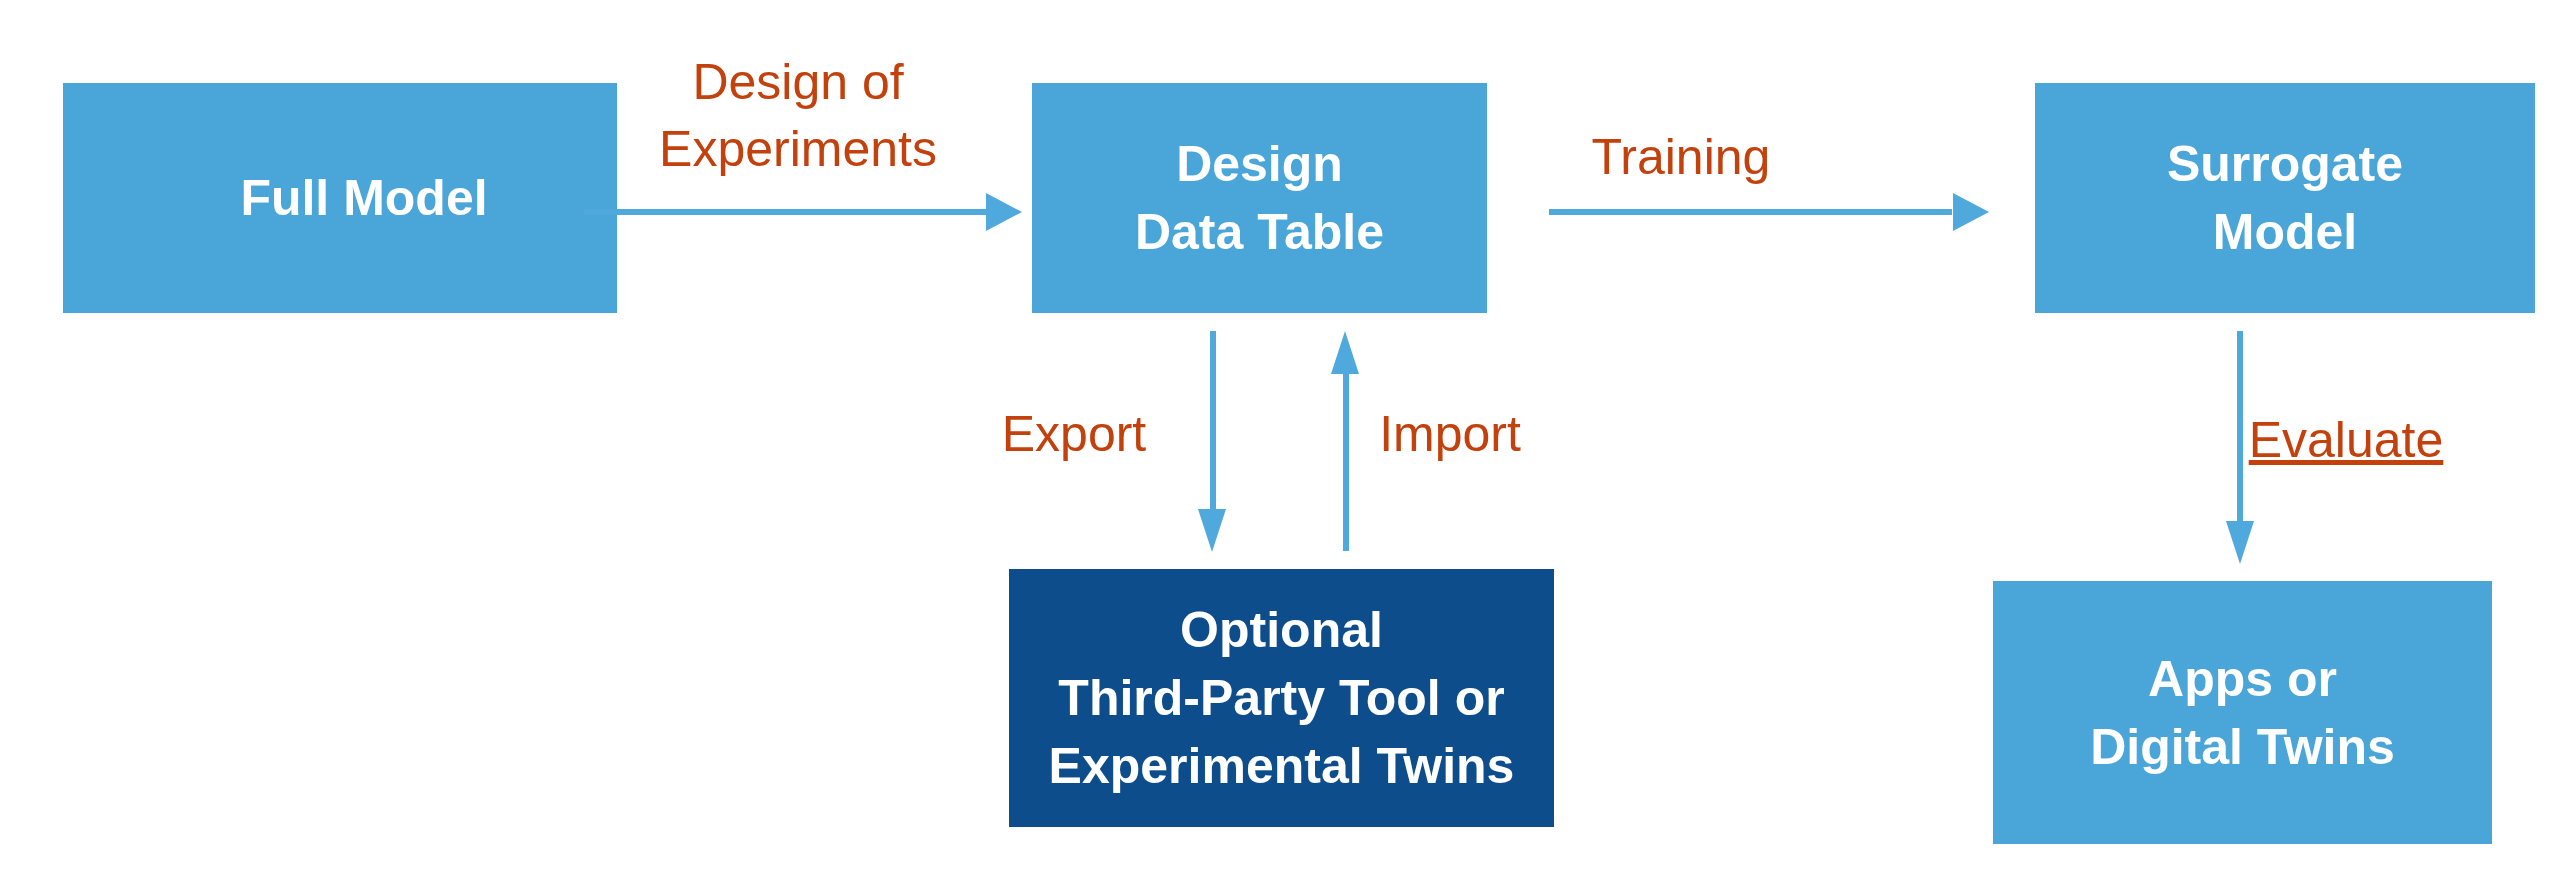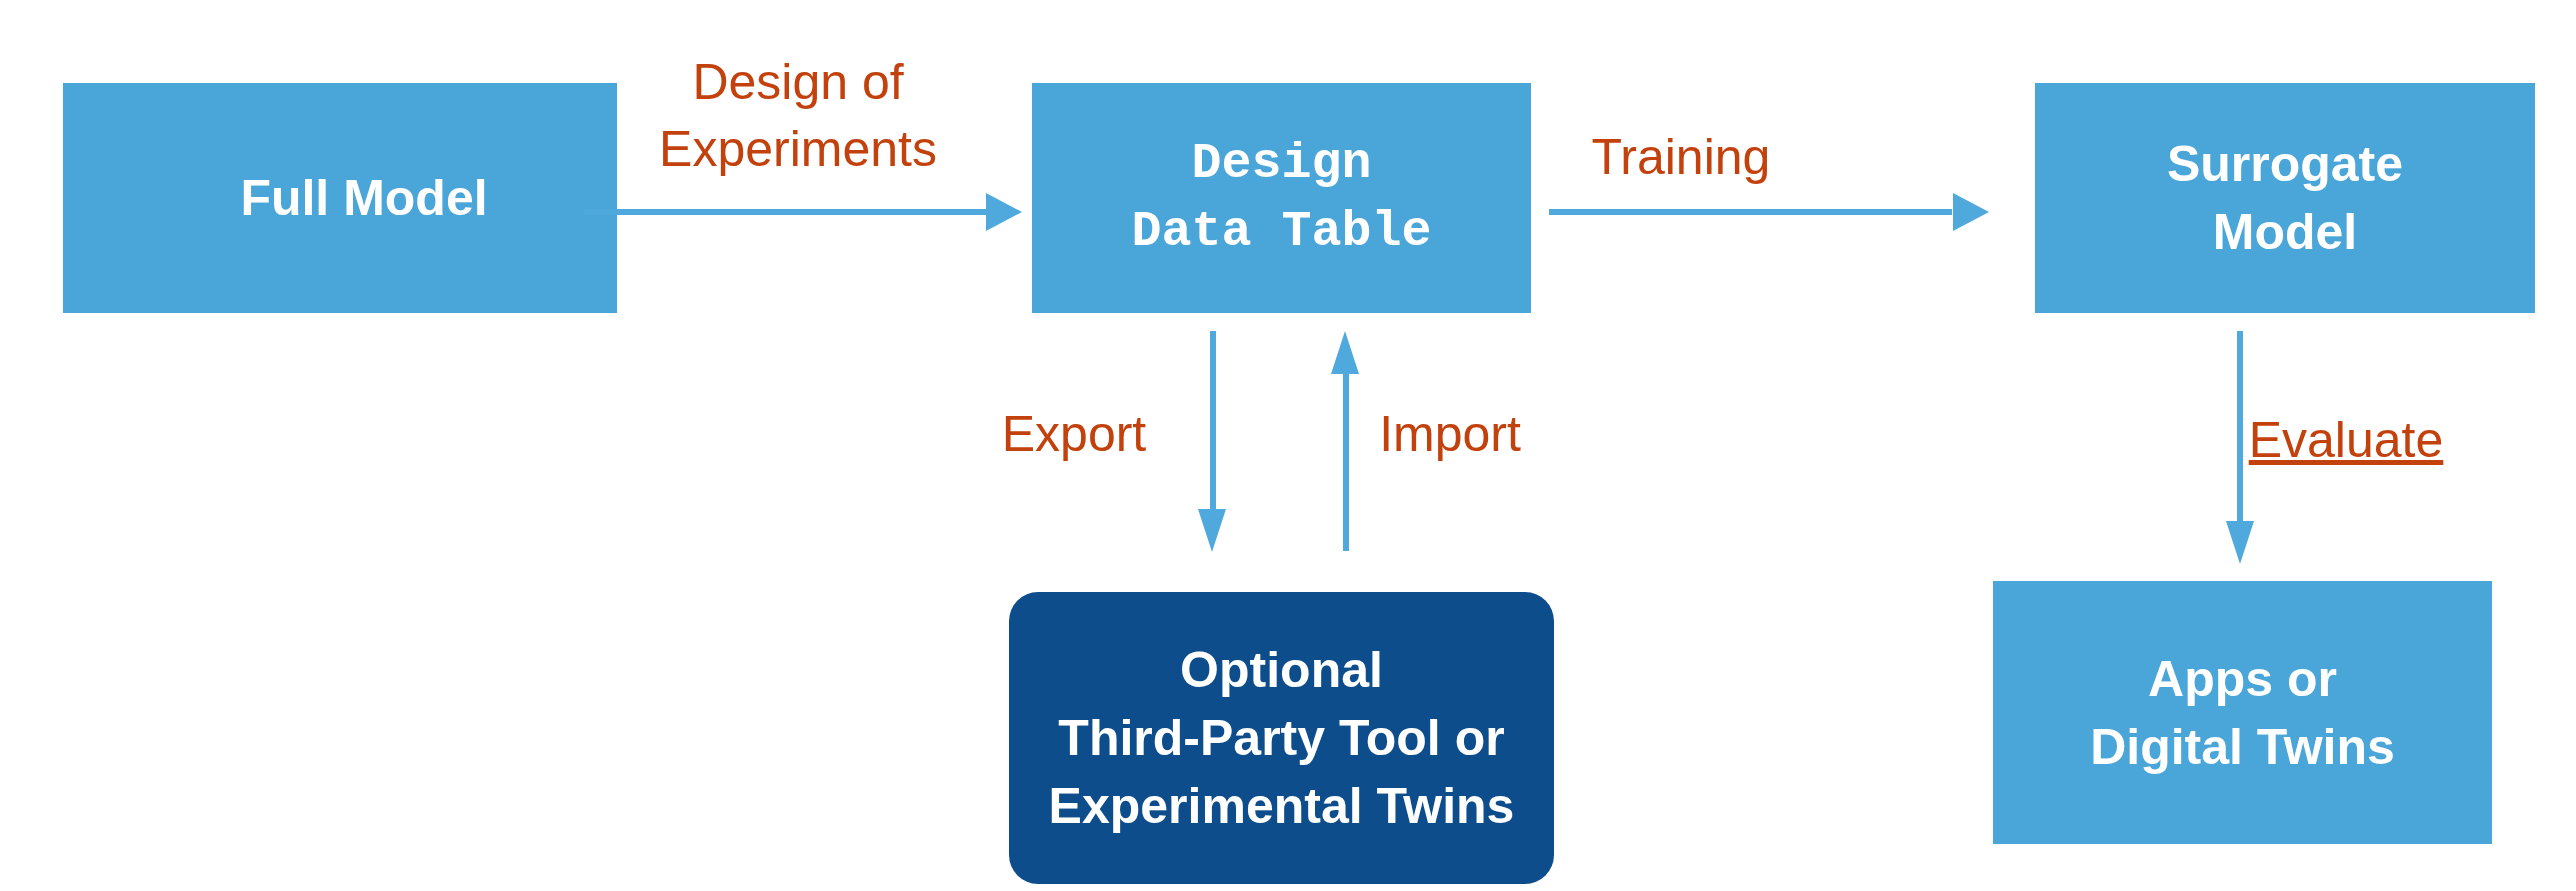--- a/index.html
+++ b/index.html
@@ -81,21 +81,21 @@
   <div class="edge-label" style="left:595px; top:49px; width:406px;">
     <div>Design of</div>
     <div>Experiments</div>
   </div>
 
   <div>
     <div class="shaft-h" style="left:584px; top:209px; width:403px;"></div>
     <div class="head-right" style="left:986px; top:193px;"></div>
   </div>
 
-  <div class="node light" style="left:1032px; top:83px; width:499px; height:230px;font-family:Liberation Mono, monospace;">
+  <div class="node light" style="left:1032px; top:83px; width:455px; height:230px;">
     <div>Design</div>
     <div>Data Table</div>
   </div>
 
   <div class="edge-label" style="left:1506px; top:124px; width:350px;">
     <div>Training</div>
   </div>
 
   <div>
     <div class="shaft-h" style="left:1549px; top:209px; width:403px;"></div>
@@ -118,21 +118,21 @@
 
   <div>
     <div class="head-up" style="left:1331px; top:331px;"></div>
     <div class="shaft-v" style="left:1343px; top:374px; height:177px;"></div>
   </div>
 
   <div class="edge-label" style="left:1289px; top:401px; width:322px;">
     <div>Import</div>
   </div>
 
-  <div class="node dark" style="left:1009px; top:592px; width:545px; height:292px;border-radius:29px;">
+  <div class="node dark" style="left:1009px; top:569px; width:545px; height:258px;">
     <div>Optional</div>
     <div>Third-Party Tool or</div>
     <div>Experimental Twins</div>
   </div>
 
   <div class="edge-label" style="left:2185px; top:407px; width:322px;text-decoration:underline;">
     <div>Evaluate</div>
   </div>
 
   <div>

